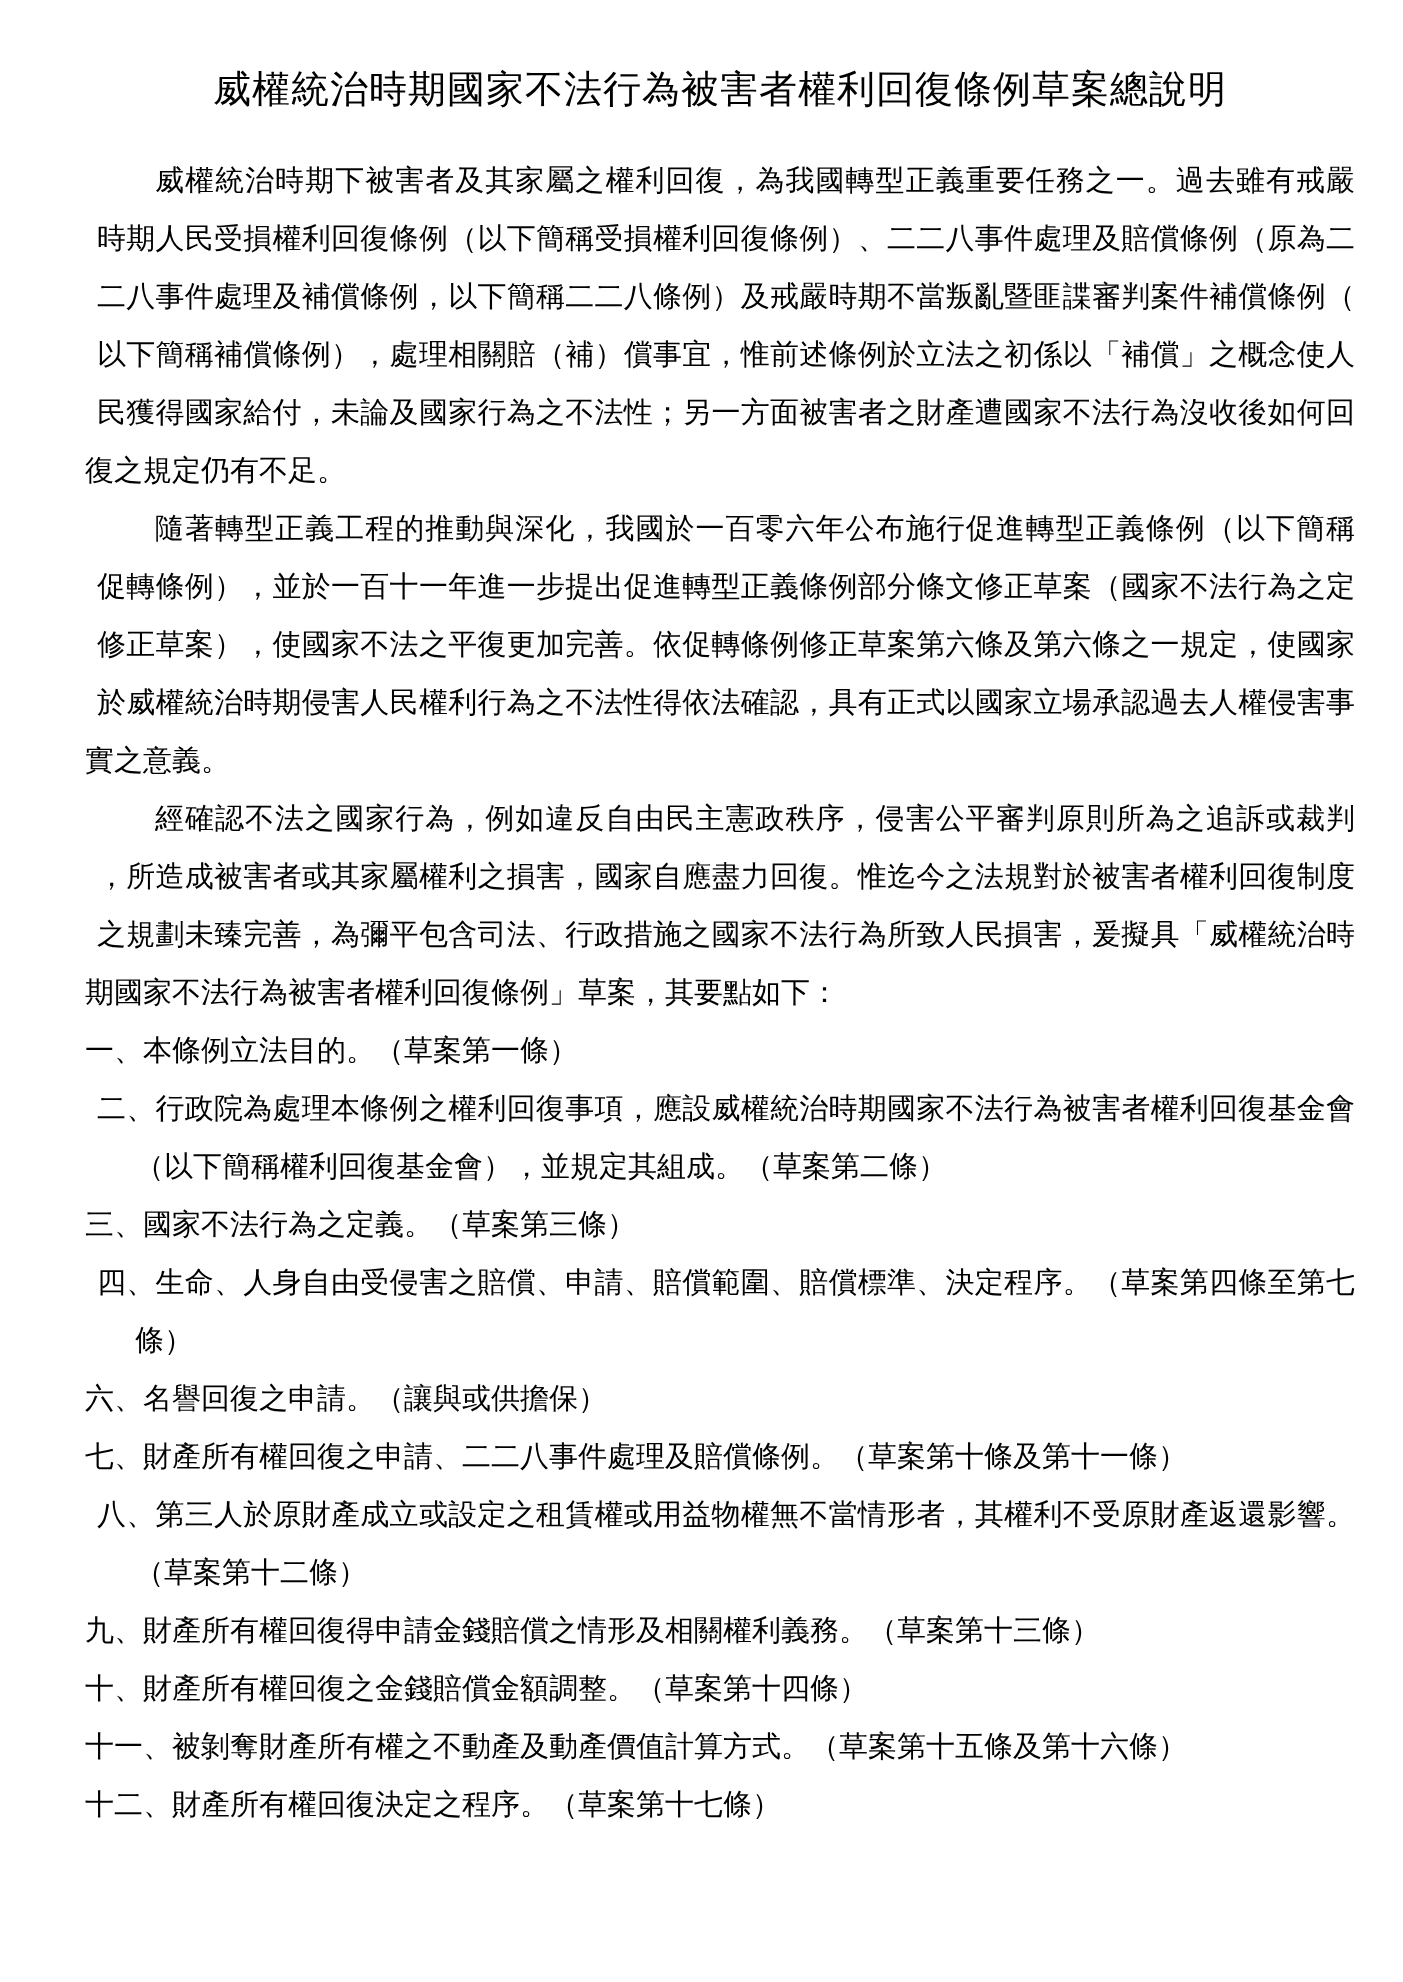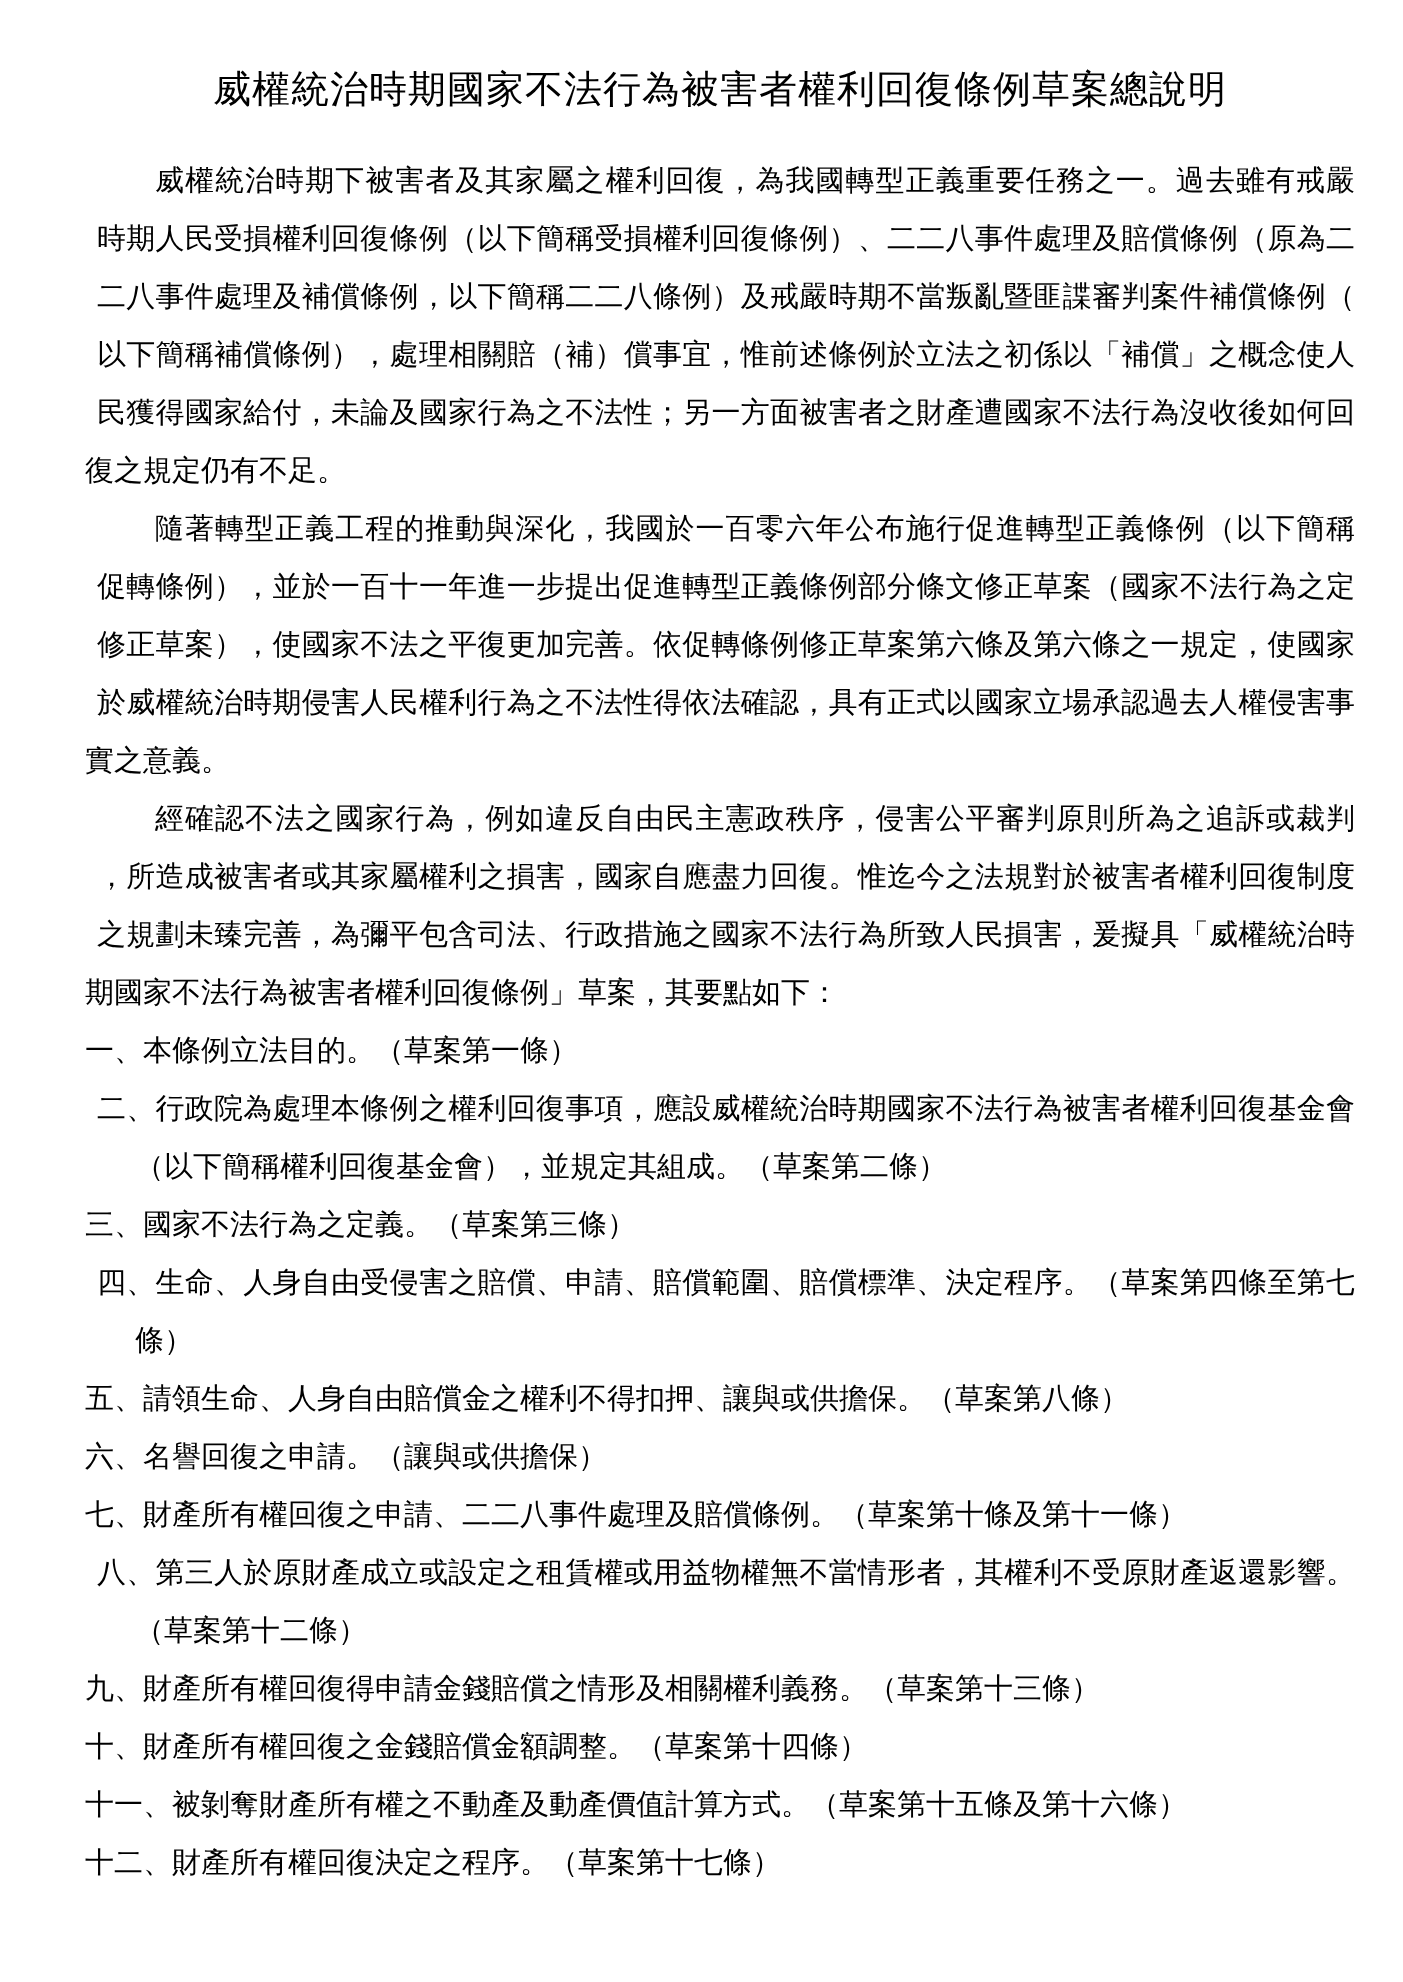--- a/index.html
+++ b/index.html
@@ -89,23 +89,20 @@
           <div class="line cont">（以下簡稱權利回復基金會），並規定其組成。（草案第二條）</div>
         </div>
         <div class="kp">
           <div class="line">三、國家不法行為之定義。（草案第三條）</div>
         </div>
         <div class="kp">
           <div class="line fill">四、生命、人身自由受侵害之賠償、申請、賠償範圍、賠償標準、決定程序。（草案第四條至第七</div>
           <div class="line cont">條）</div>
         </div>
         <div class="kp">
-          <div class="line">五、請領生命、人身自由賠償金之權利不得扣押、讓與或供擔保。（草案第八條）</div>
-        </div>
-        <div class="kp">
           <div class="line">六、名譽回復之申請。（讓與或供擔保）</div>
         </div>
         <div class="kp">
           <div class="line">七、財產所有權回復之申請、二二八事件處理及賠償條例。（草案第十條及第十一條）</div>
         </div>
         <div class="kp">
           <div class="line fill">八、第三人於原財產成立或設定之租賃權或用益物權無不當情形者，其權利不受原財產返還影響。</div>
           <div class="line cont">（草案第十二條）</div>
         </div>
         <div class="kp">

